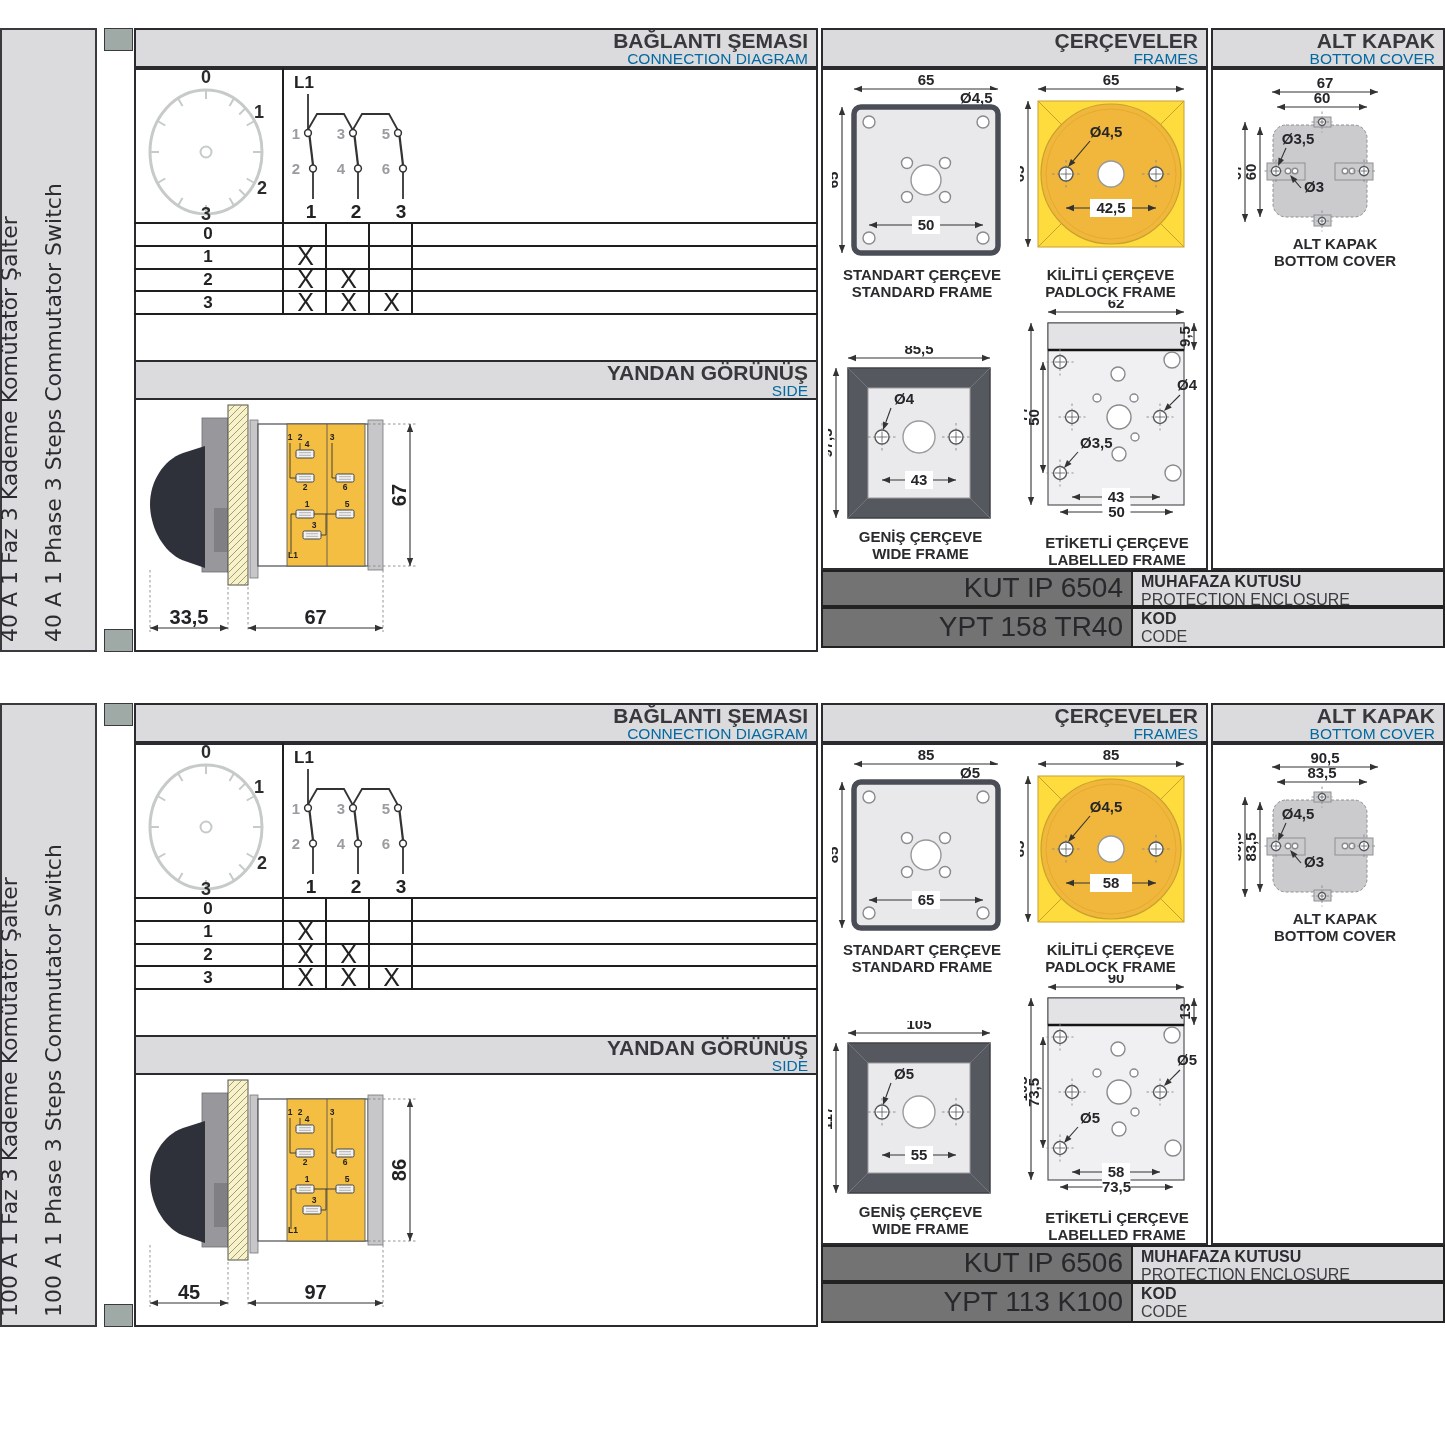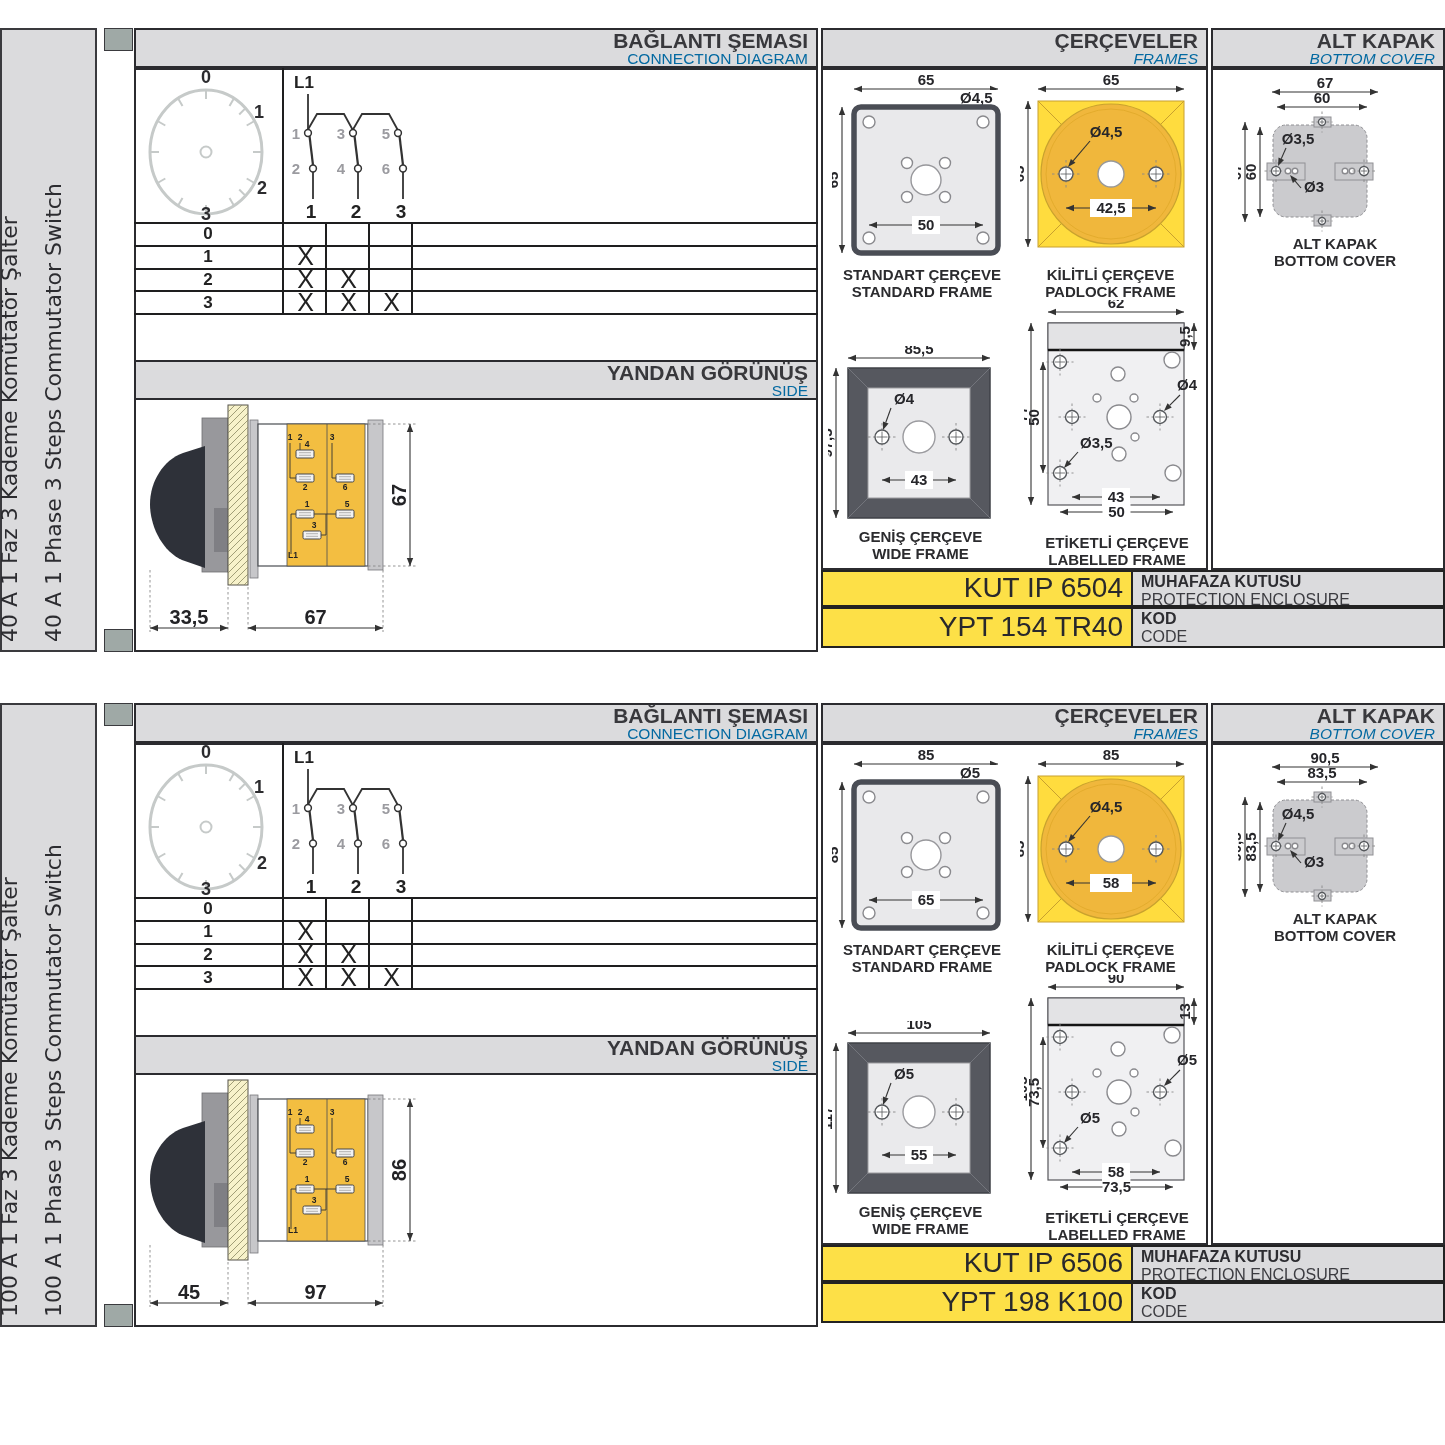--- a/index.html
+++ b/index.html
@@ -5,28 +5,28 @@
   html,body{margin:0;padding:0;background:#fff}
   #root{position:relative;width:1445px;height:1445px;background:#fff;overflow:hidden;font-family:"Liberation Sans",sans-serif}
   .abs{position:absolute}
   .section{position:absolute;left:0;width:1445px;height:624px}
   .sidebar{background:#DBDBDD;border:2px solid #3a3a3e;box-sizing:border-box}
   .sq{width:29px;height:23px;background:#9FA9A6;border:1.5px solid #3a3a3e;box-sizing:border-box}
   .vtext{position:absolute;transform-origin:0 100%;transform:rotate(-90deg);white-space:nowrap;font:22px "DejaVu Sans",sans-serif;color:#2c2c30}
   .band{background:#DBDBDD;border:2px solid #2b2b2f;box-sizing:border-box;text-align:right;padding:1px 8px 0 0}
   .btr{font-weight:bold;font-size:21px;line-height:19px;color:#38383c}
   .ben{font-size:15.5px;line-height:18px;color:#0369a1}
-  .it{font-style:italic}
+  .it{}
   .box{position:absolute;border:2px solid #2b2b2f;background:#fff;box-sizing:border-box}
   .hl{height:2px;background:#1e1e1f}
   .vl{width:2px;background:#1e1e1f}
   .step{width:148px;height:23px;line-height:23px;text-align:center;font-weight:bold;font-size:17px;color:#222}
   .mark{width:43px;height:23px;line-height:22px;text-align:center;font-size:25px;color:#222}
   .cap{text-align:center;font:bold 15px/17px "Liberation Sans",sans-serif;color:#2b2b2e}
-  .coderow{display:flex;border:2px solid #222;background:#fde047;box-sizing:border-box}
+  .coderow{display:flex;border:2px solid #222;background:#737373;box-sizing:border-box}
   .codeval{flex:0 0 300px;text-align:right;padding-right:8px;font-size:28px;color:#28282c;white-space:nowrap}
   .codelab{flex:1;background:#DBDBDD;border-left:2px solid #222;padding:1px 0 0 8px;overflow:hidden}
   .clt{font-weight:bold;font-size:16px;line-height:17.5px;color:#2d2d31;white-space:nowrap}
   .cle{font-size:16px;line-height:17.5px;color:#3c3c41;white-space:nowrap}
   text.dim{font:bold 15px "Liberation Sans",sans-serif;fill:#26262a}
   text.dimL{font:bold 20px "Liberation Sans",sans-serif;fill:#232326}
   text.gnum{font:bold 15px "Liberation Sans",sans-serif;fill:#9B9BA0}
   text.pnum{font:bold 19px "Liberation Sans",sans-serif;fill:#222}
   text.l1{font:bold 17px "Liberation Sans",sans-serif;fill:#222}
   text.dnum{font:bold 18px "Liberation Sans",sans-serif;fill:#2b2b2e}
@@ -473,21 +473,21 @@
         <div>BOTTOM COVER</div>
       </div>
       <div class="coderow abs" style="left:821px;top:542px;width:624px;height:37px">
        <div class="codeval" style="line-height:32px">KUT IP 6504</div>
        <div class="codelab">
          <div class="clt">MUHAFAZA KUTUSU</div>
          <div class="cle">PROTECTION ENCLOSURE</div>
        </div>
       </div>
       <div class="coderow abs" style="left:821px;top:579px;width:624px;height:41px">
-       <div class="codeval" style="line-height:36px">YPT 154 TR40</div>
+       <div class="codeval" style="line-height:36px">YPT 158 TR40</div>
        <div class="codelab">
          <div class="clt">KOD</div>
          <div class="cle">CODE</div>
        </div>
       </div>
     </div>
     <div class="section" style="top:703px">
       <div class="sidebar abs" style="left:0;top:0;width:97px;height:624px"></div>
       <div class="vtext" style="left:22px;bottom:10px">100 A 1 Faz 3 Kademe Komütatör Şalter</div>
       <div class="vtext" style="left:66px;bottom:10px">100 A 1 Phase 3 Steps Commutator Switch</div>
@@ -924,20 +924,20 @@
         <div>BOTTOM COVER</div>
       </div>
       <div class="coderow abs" style="left:821px;top:542px;width:624px;height:37px">
        <div class="codeval" style="line-height:32px">KUT IP 6506</div>
        <div class="codelab">
          <div class="clt">MUHAFAZA KUTUSU</div>
          <div class="cle">PROTECTION ENCLOSURE</div>
        </div>
       </div>
       <div class="coderow abs" style="left:821px;top:579px;width:624px;height:41px">
-       <div class="codeval" style="line-height:36px">YPT 198 K100</div>
+       <div class="codeval" style="line-height:36px">YPT 113 K100</div>
        <div class="codelab">
          <div class="clt">KOD</div>
          <div class="cle">CODE</div>
        </div>
       </div>
     </div>
   </div>
 
 </body></html>

